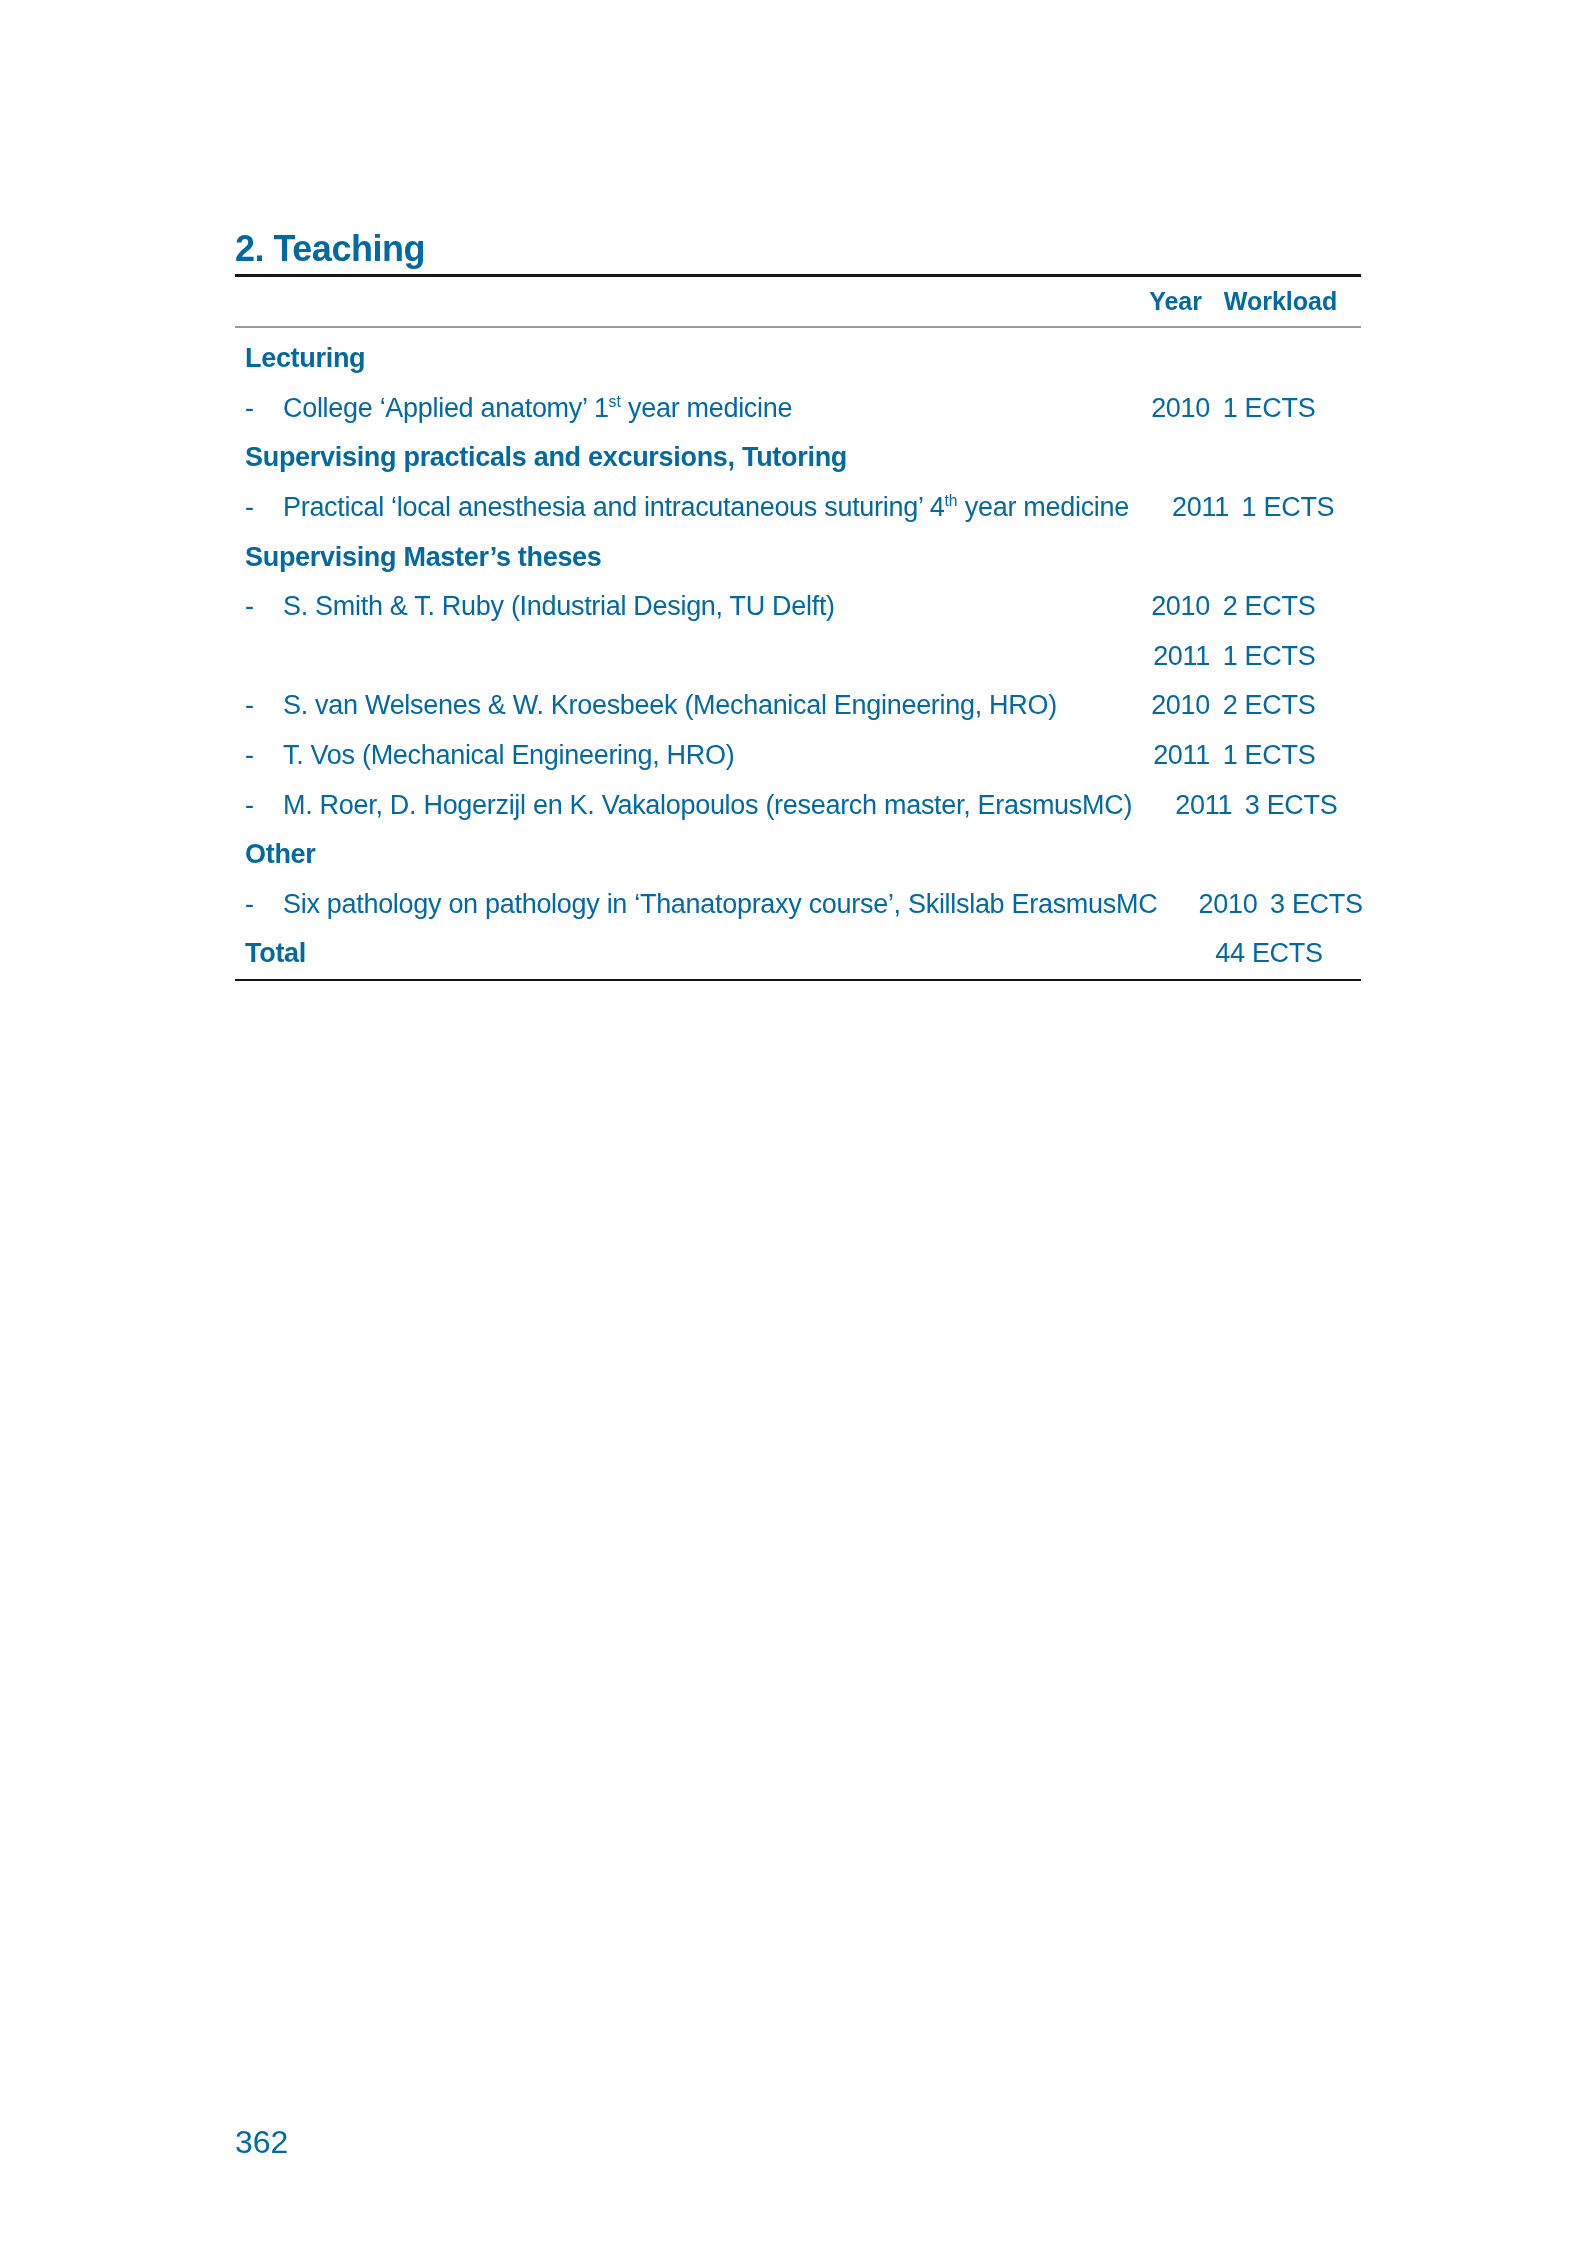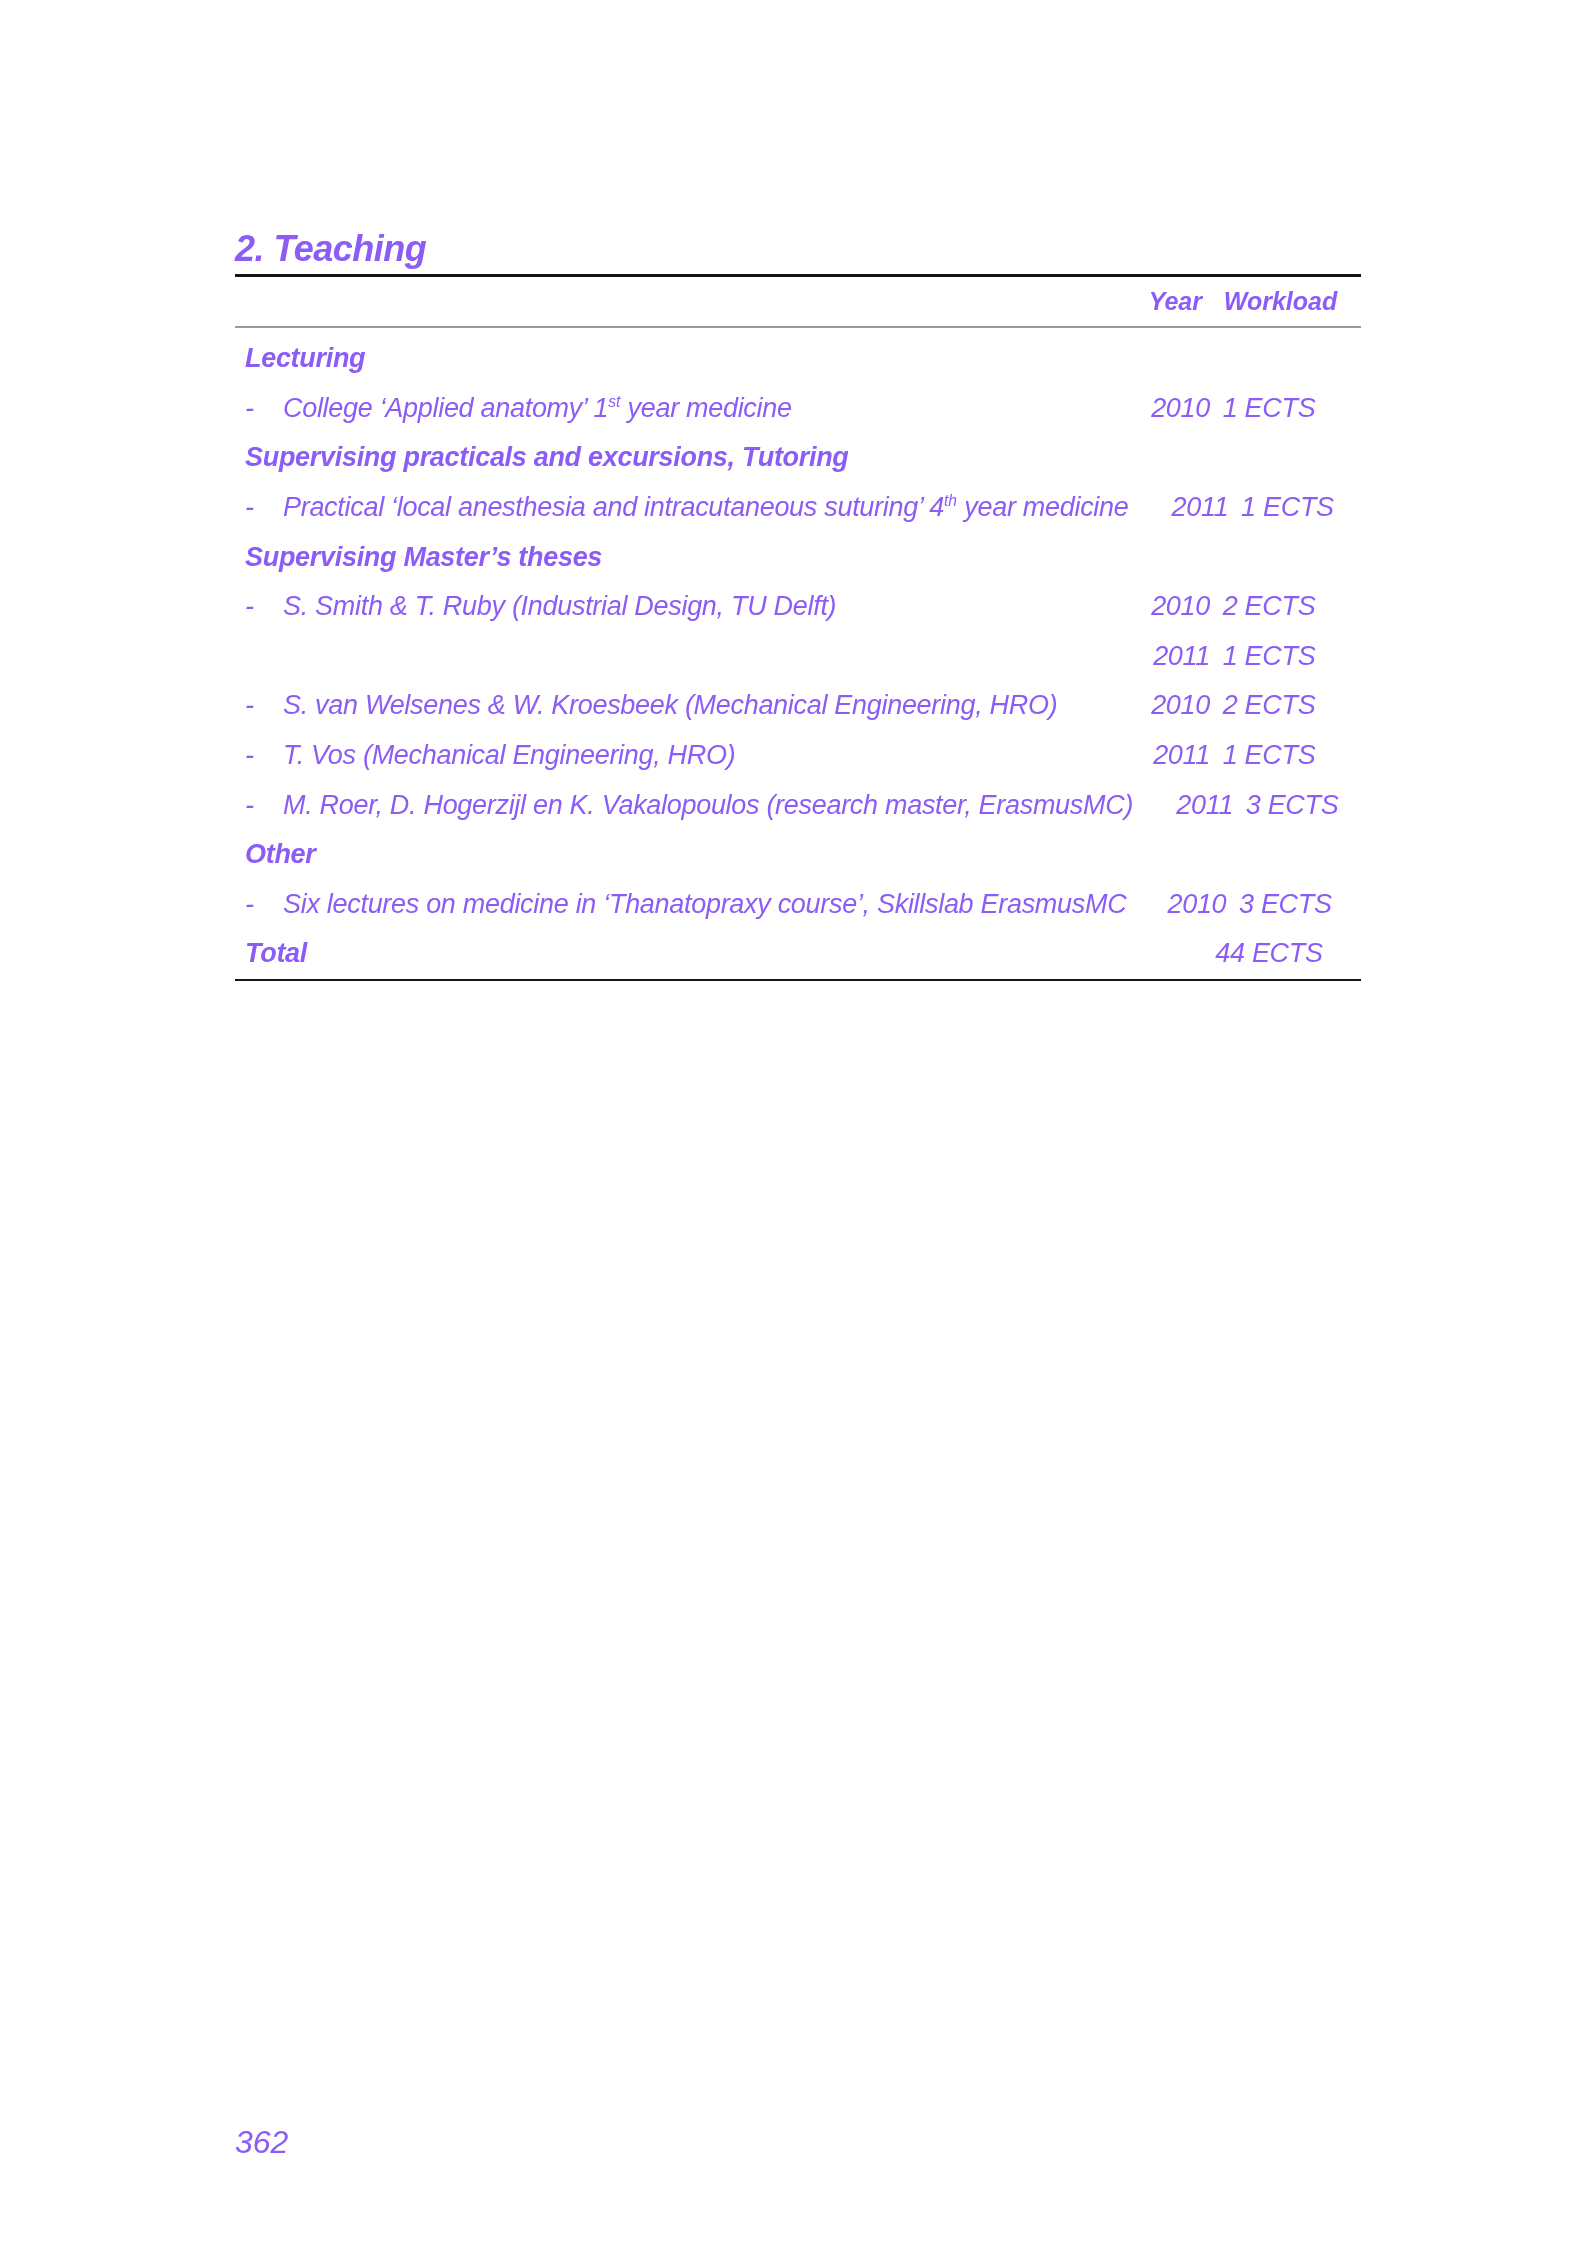--- a/index.html
+++ b/index.html
@@ -1,23 +1,22 @@
 <!DOCTYPE html>
 <html><head>
 <meta charset="utf-8">
 <style>
   html,body{margin:0;padding:0;background:#fff;}
   .page{
     position:relative;
     width:1593px;height:2250px;
     background:#ffffff;
     font-family:"Liberation Sans","DejaVu Sans",sans-serif;
-    color:#8b5cf6;
+    color:#0369a1;
     overflow:hidden;
-    font-style:italic;
   }
   .doc{
     position:absolute;
     left:235px;top:228px;
     width:1126px;
   }
   .title{
     font-size:36px;
     font-weight:700;
     letter-spacing:-0.5px;
@@ -154,21 +153,21 @@
         <div class="main"><span class="dash">-</span><span><span>M. Roer, D. Hogerzijl en K. Vakalopoulos (research master, ErasmusMC)</span><span class="sup"></span><span></span></span></div>
         <div class="col-year">2011</div>
         <div class="col-work">3 ECTS</div>
       </div>
 
       <div class="row">
         <div class="section-label">Other</div>
       </div>
 
       <div class="row">
-        <div class="main"><span class="dash">-</span><span><span>Six lectures on medicine in ‘Thanatopraxy course’, Skillslab ErasmusMC</span><span class="sup"></span><span></span></span></div>
+        <div class="main"><span class="dash">-</span><span><span>Six pathology on pathology in ‘Thanatopraxy course’, Skillslab ErasmusMC</span><span class="sup"></span><span></span></span></div>
         <div class="col-year">2010</div>
         <div class="col-work">3 ECTS</div>
       </div>
 
       <div class="row total">
         <div class="section-label">Total</div>
         <div class="col-work">44 ECTS</div>
       </div>
 
     </div>

